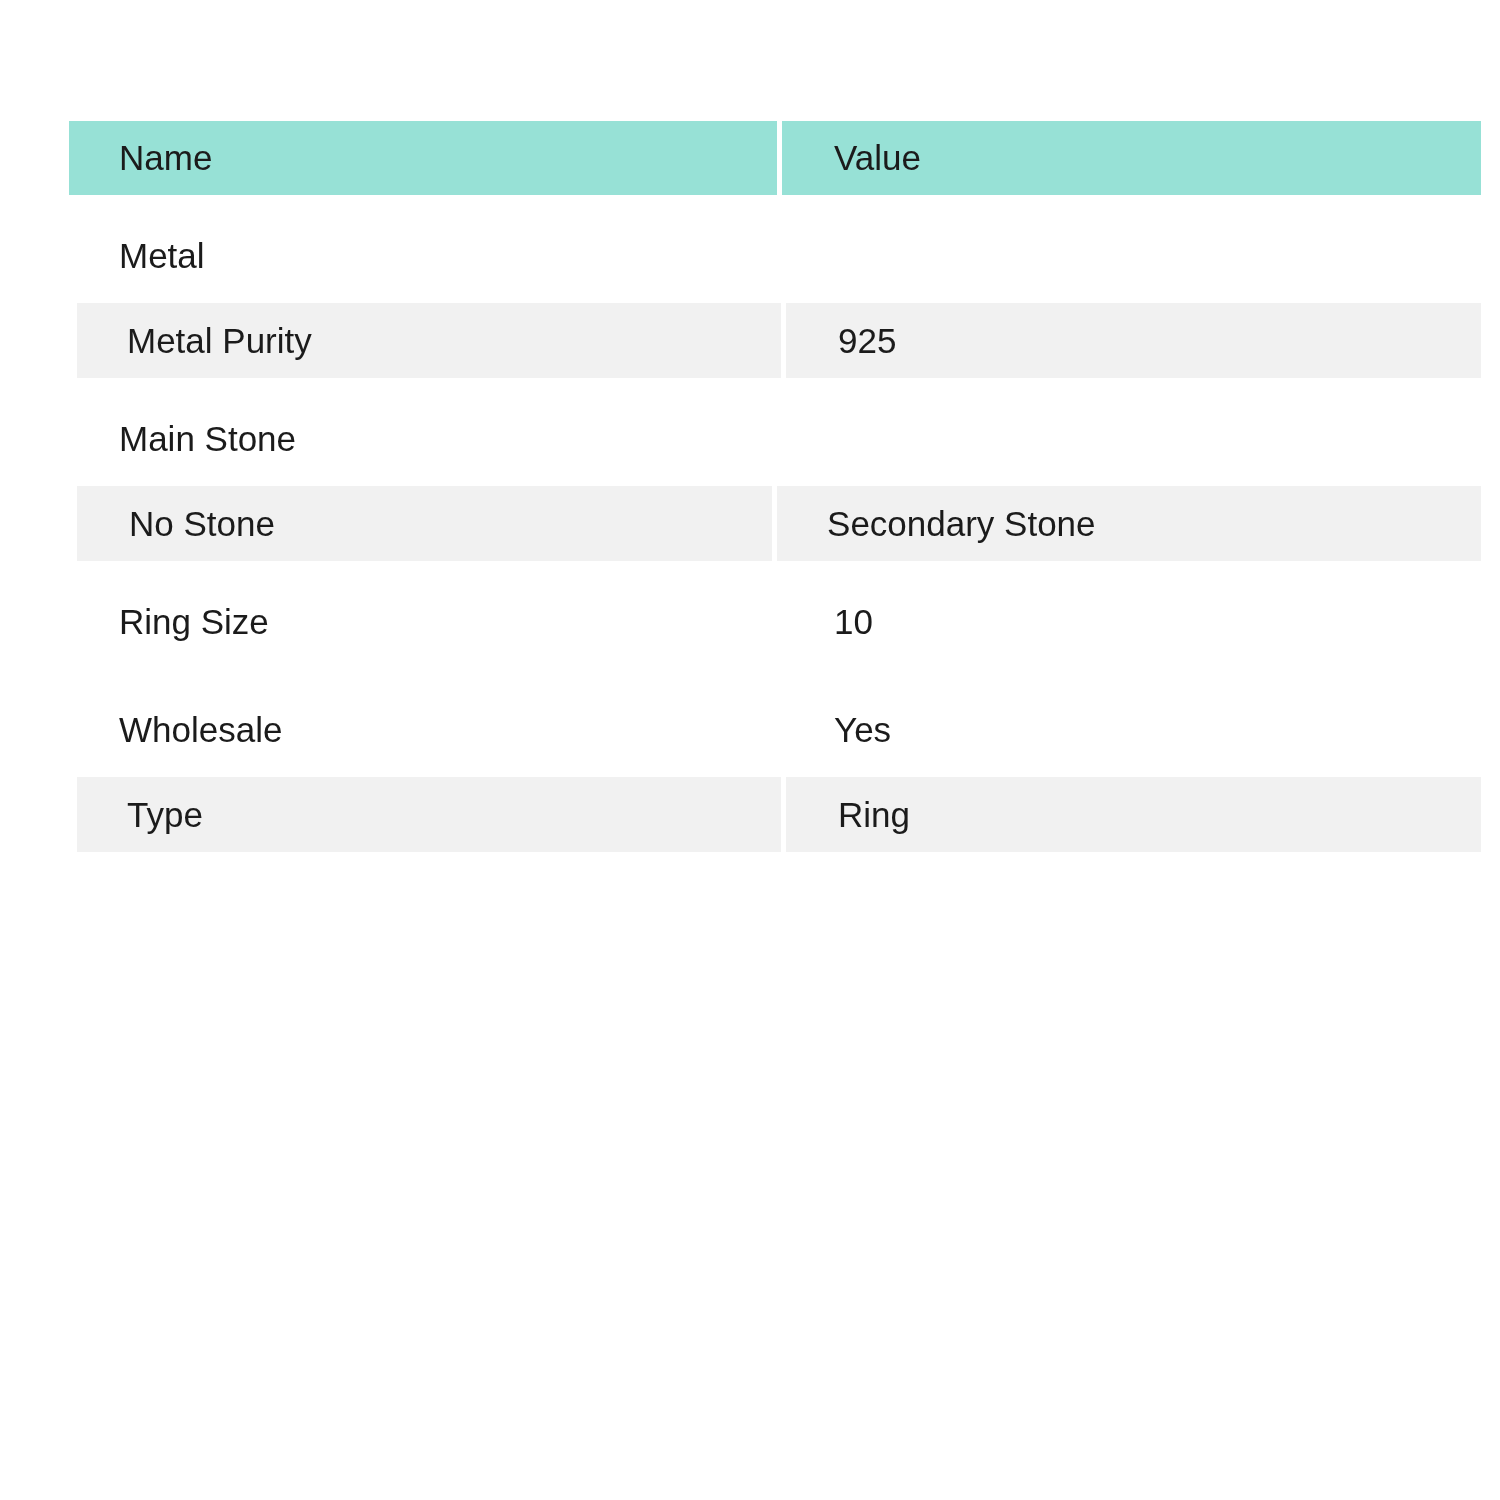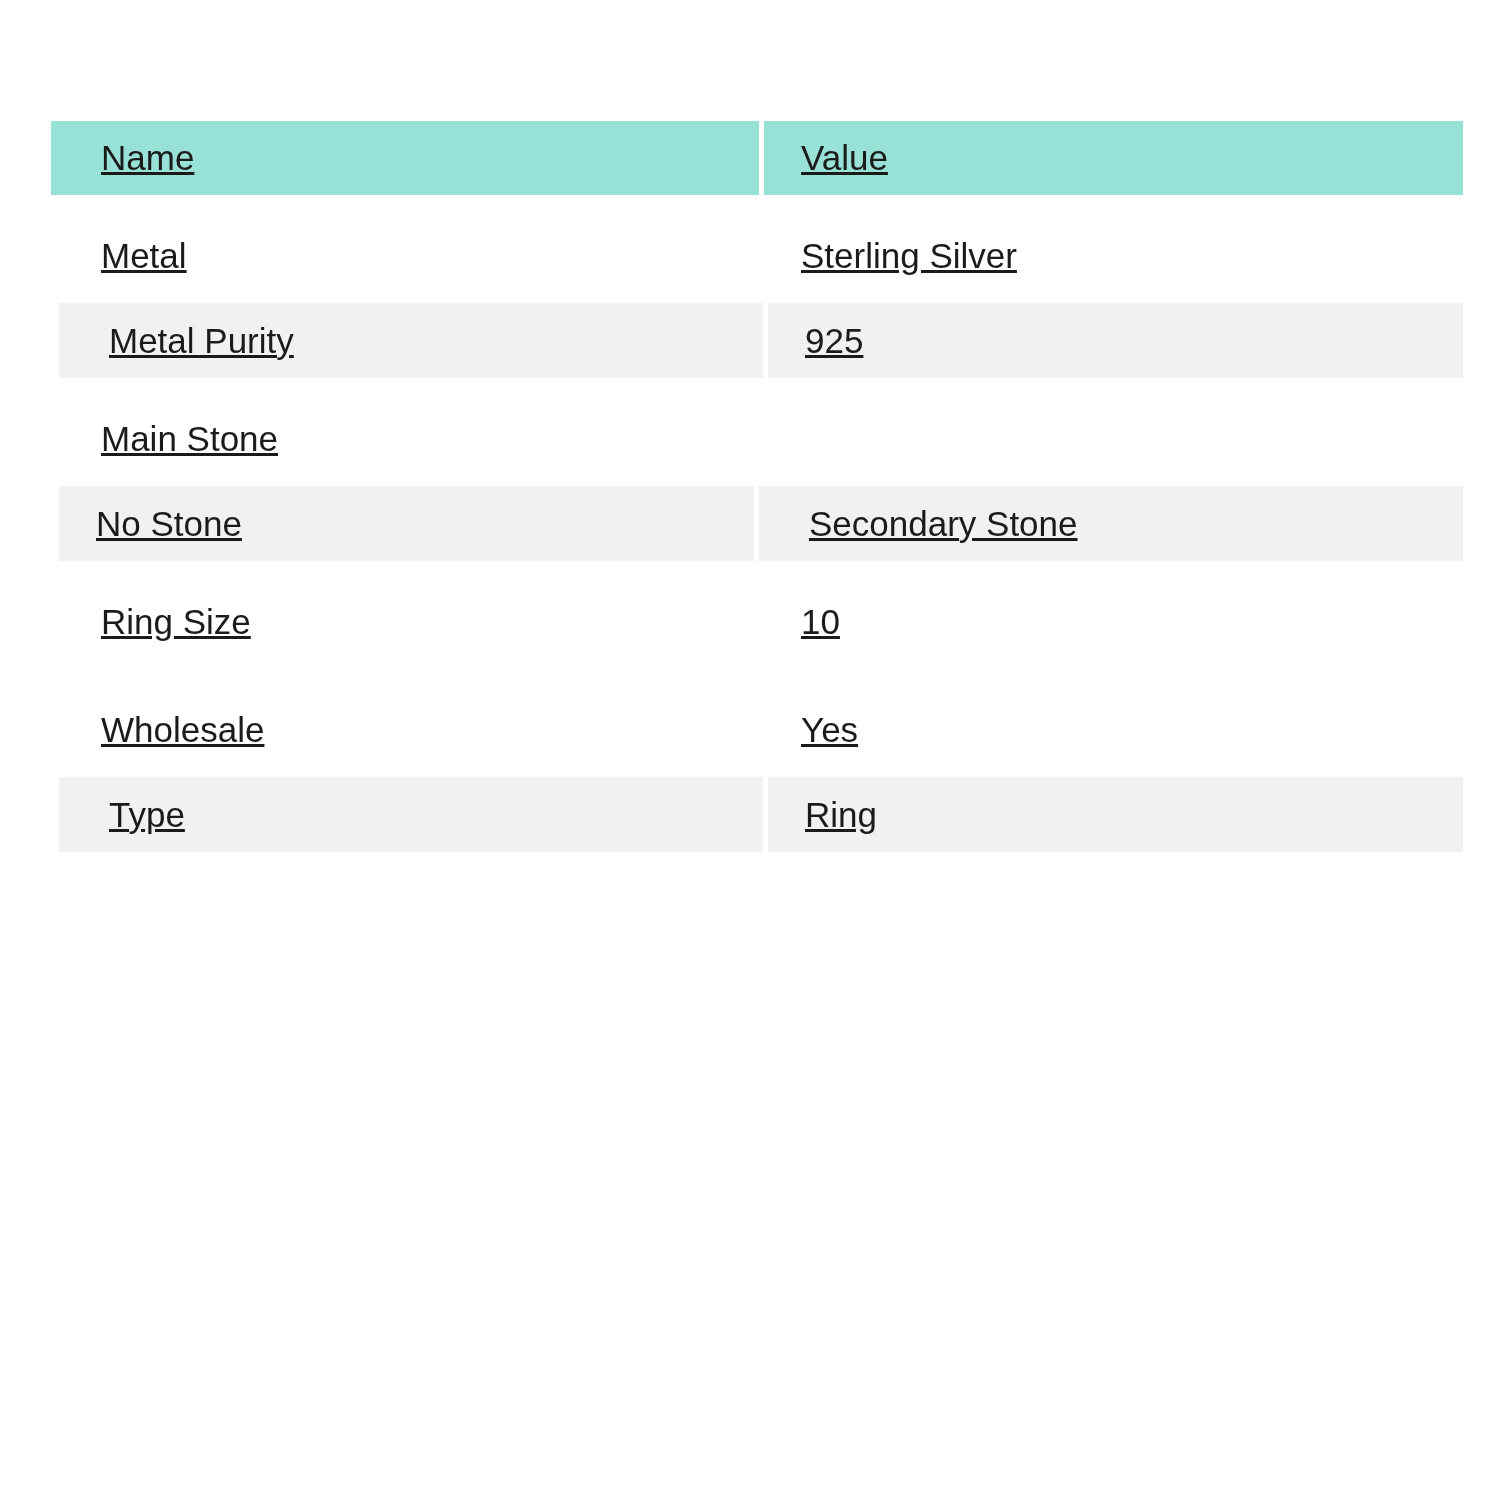--- a/index.html
+++ b/index.html
@@ -10,45 +10,44 @@
   body {
     width: 1500px;
     height: 1500px;
     position: relative;
     font-family: "Liberation Sans", sans-serif;
     color: var(--text-color, #1b1b1b);
     overflow: hidden;
   }
   .spec-table {
     position: absolute;
-    left: 51px;
+    left: 69px;
     top: 121px;
     width: 1412px;
     font-size: 35px;
     line-height: 1.2;
-    text-decoration: underline;
   }
   .row {
     display: flex;
     column-gap: 5px;
   }
   .cell {
     display: flex;
     align-items: center;
     box-sizing: border-box;
     white-space: nowrap;
     overflow: hidden;
   }
   .col1 {
     width: 708px;
     padding-left: 50px;
   }
   .col2 {
     width: 699px;
-    padding-left: 37px;
+    padding-left: 52px;
   }
   .row.header {
     height: 74px;
   }
   .row.header .cell {
     background: var(--header-bg, #97e1d6);
   }
   .row.white {
     height: 95px;
     margin-top: 13px;
@@ -68,21 +67,20 @@
 <body style="--header-bg: #97e1d6; --alt-bg: #f1f1f1; --text-color: #1b1b1b;">
 
 <div class="spec-table">
   <div class="row header">
     <div class="cell col1">Name</div>
     <div class="cell col2">Value</div>
   </div>
   <div id="table-body">
   <div class="row white">
     <div class="cell col1">Metal</div>
-    <div class="cell col2">Sterling Silver</div>
   </div>
 
   <div class="row gray">
     <div class="cell col1">Metal Purity</div>
     <div class="cell col2">925</div>
   </div>
 
   <div class="row white">
     <div class="cell col1">Main Stone</div>
   </div>

